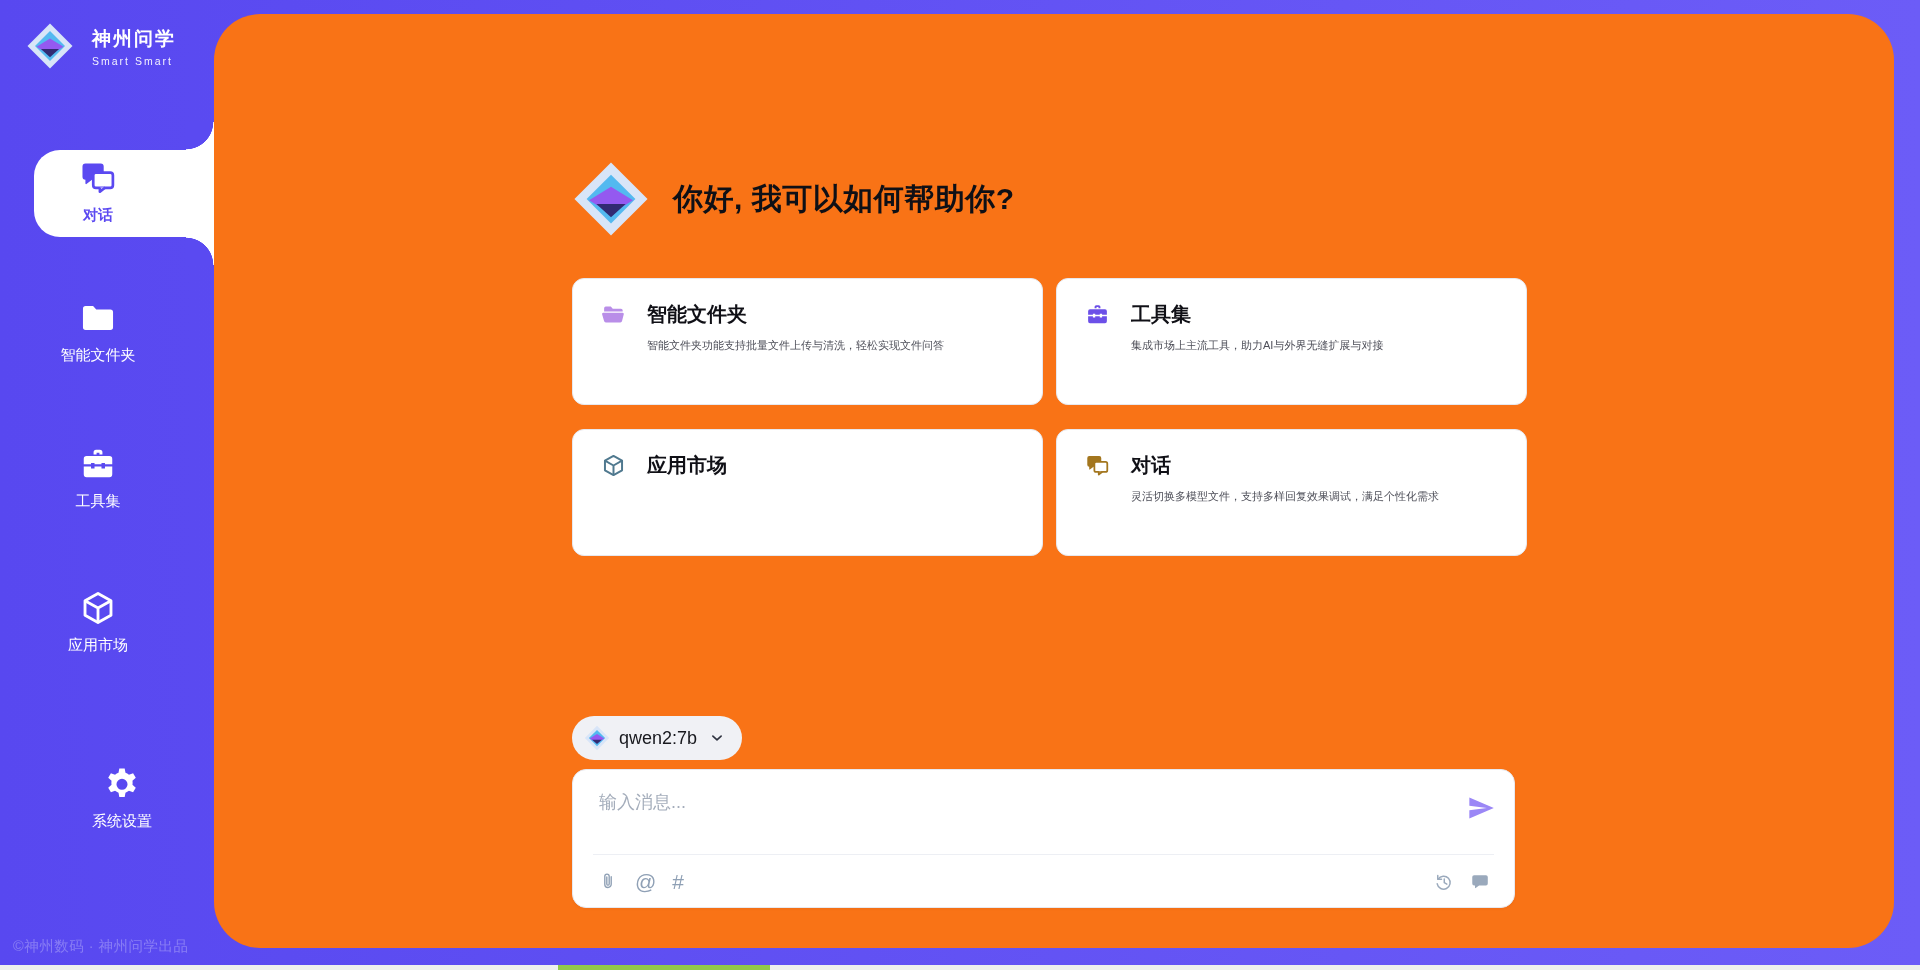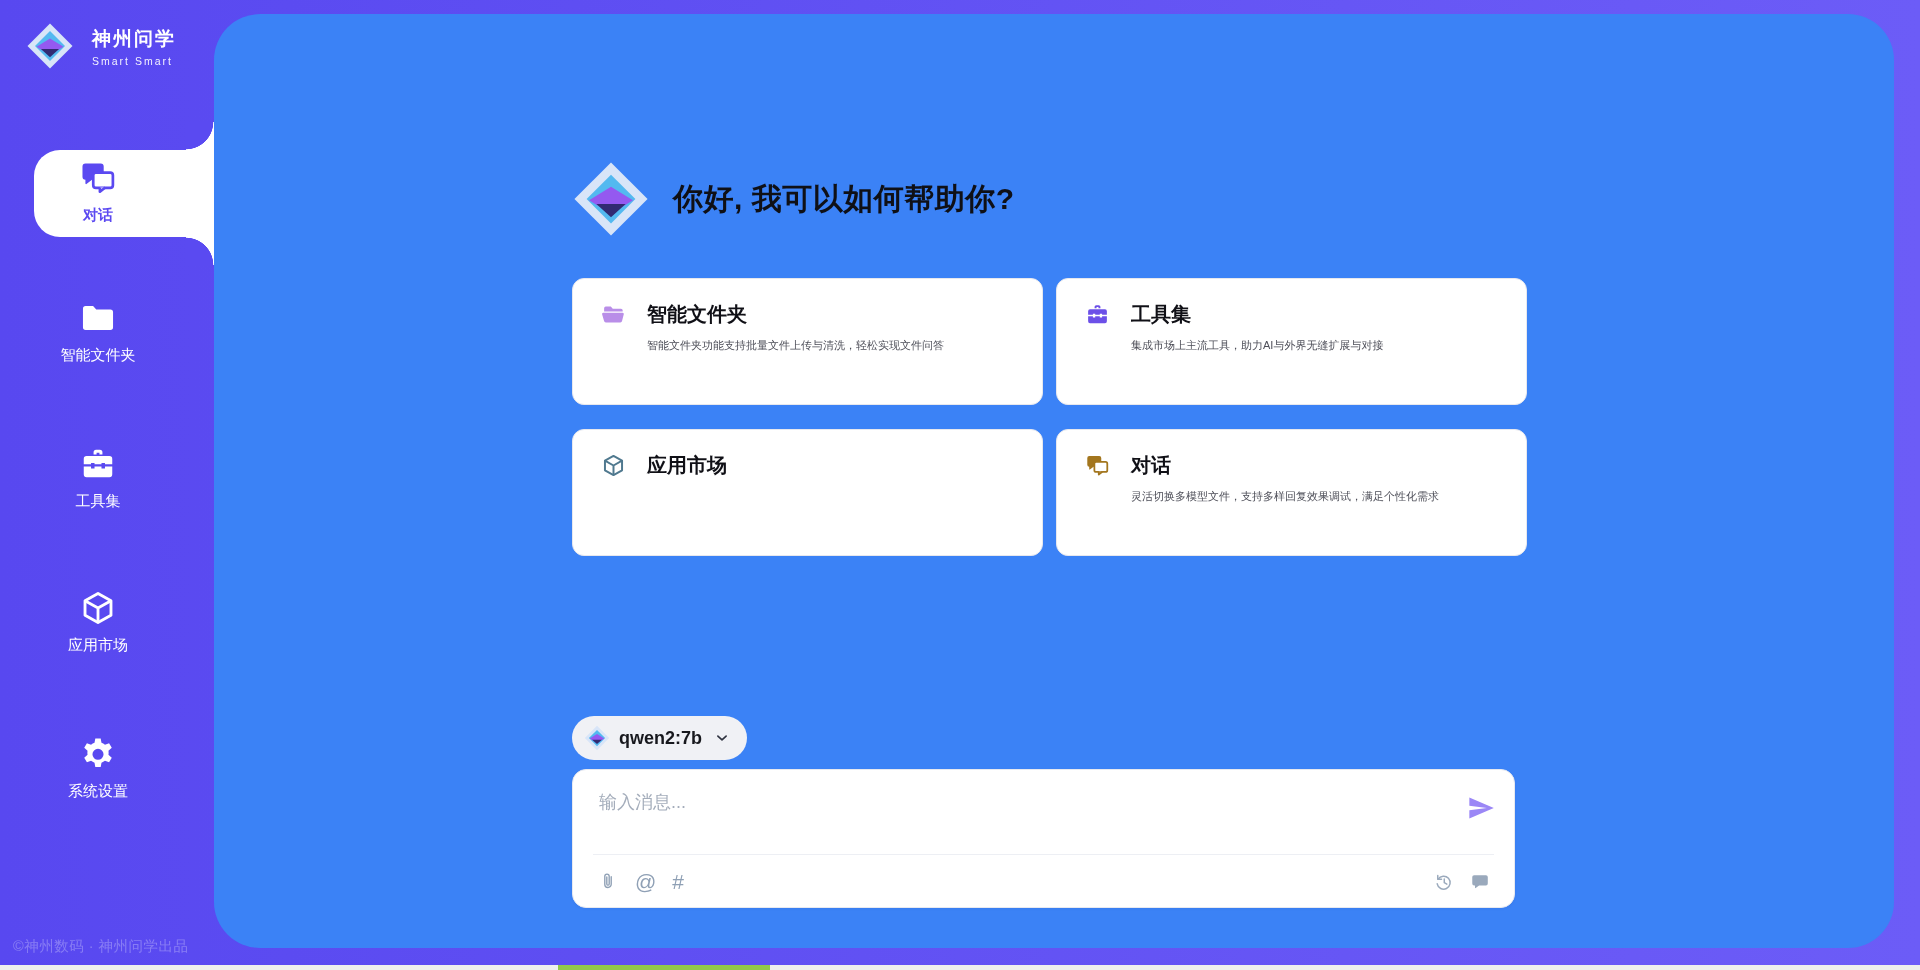--- a/index.html
+++ b/index.html
@@ -24,53 +24,53 @@
   .active-blob::after  { bottom:-28px; background:radial-gradient(circle 28px at 0 100%,#5a4af1 0 27px,#fff 27.6px); }
 
   .nav-item { position:absolute; left:0; width:196px; display:flex; flex-direction:column;
     align-items:center; gap:9px; color:#fff; font-size:15px; cursor:pointer; }
   .nav-item .nicon { width:38px; height:38px; display:block; }
   .nav-item.active { color:#5b49f1; font-weight:bold; }
   .ni-chat   { top:159px; }
   .ni-folder { top:299px; }
   .ni-tool   { top:445px; }
   .ni-cube   { top:589px; }
-  .ni-gear   { top:735px; }
+  .ni-gear   { top:765px;margin-left:24px; }
 
   .user-row { position:absolute; left:0; top:868px; width:196px; display:flex;
     justify-content:center; align-items:center; gap:13px; cursor:pointer; }
   .avatar { width:46px; height:46px; border-radius:50%; background:#eceafb;
     display:flex; align-items:center; justify-content:center; }
   .avatar svg { width:26px; height:26px; color:#5b49f1; }
   .user-initials { color:#fff; font-size:18px; }
 
   .side-footer { position:absolute; left:13px; bottom:14px; width:195px; white-space:nowrap;
     color:rgba(255,255,255,0.28); font-size:14.5px; letter-spacing:0.5px; }
 
   
   .panel { position:absolute; left:214px; top:14px; width:1680px; height:934px;
-    background:#3b82f6; border-radius:46px; }
+    background:#f97316; border-radius:46px; }
   .content { position:absolute; left:358px; top:0; width:944px; height:100%; }
 
   .greeting { position:absolute; left:0; top:146px; display:flex; align-items:center; gap:23px; }
   .greet-logo { width:78px; height:78px; }
   .greeting h1 { margin:0; font-size:30px; color:#0f1016; font-weight:bold; letter-spacing:0.5px; }
 
   .cards { position:absolute; left:0; top:264px; width:944px; display:grid;
     grid-template-columns:1fr 1fr; column-gap:13px; row-gap:24px; }
   .card { background:#fff; border:1px solid #e7e8ee; border-radius:12px;
     min-height:127px; padding:22px 28px; cursor:pointer; }
   .card-head { display:flex; align-items:center; gap:21px; }
   .card-head .cicon { width:25px; height:25px; display:block; }
   .ctitle { font-size:20px; font-weight:bold; color:#101016; }
   .cdesc { margin:9px 0 0 46px; width:367px; font-size:11px; line-height:1.55; color:#4d4e58; }
 
   .model-chip { position:absolute; left:0; top:702px; height:44px; display:inline-flex;
     align-items:center; gap:9px; padding:0 16px 0 12px; border:none; border-radius:22px;
-    background:#f0f1f5; font-family:inherit; font-size:18px; color:#17181d; cursor:pointer;font-weight:bold; }
+    background:#f0f1f5; font-family:inherit; font-size:18px; color:#17181d; cursor:pointer; }
   .chip-logo { width:26px; height:26px; }
   .chev { width:18px; height:18px; margin-left:2px; }
 
   .composer { position:absolute; left:0; top:755px; width:943px; height:139px;
     background:#fff; border:1px solid #e7e9f0; border-radius:14px;
     box-shadow:0 1px 3px rgba(25,30,50,0.04);padding-left:44px; }
   .msg-input { position:absolute; left:24px; top:18px; width:830px; height:58px;
     border:none; outline:none; resize:none; background:transparent;
     font-family:inherit; font-size:18px; color:#30343c; }
   .msg-input::placeholder { color:#a4adbb; }

